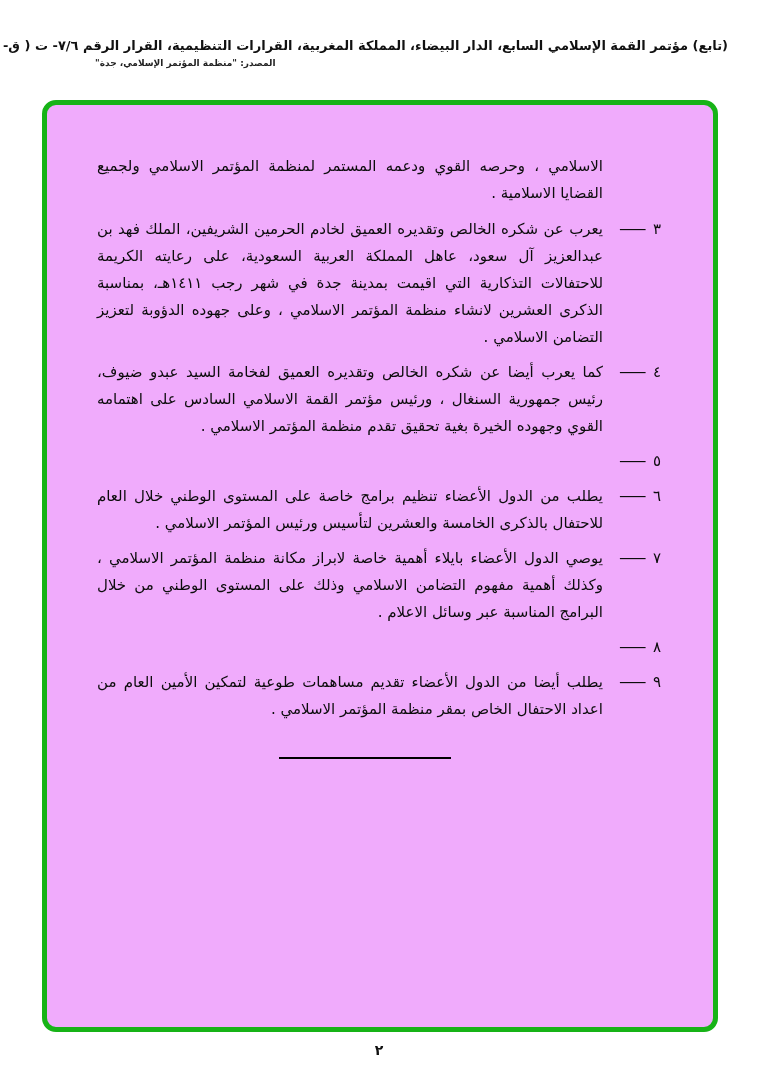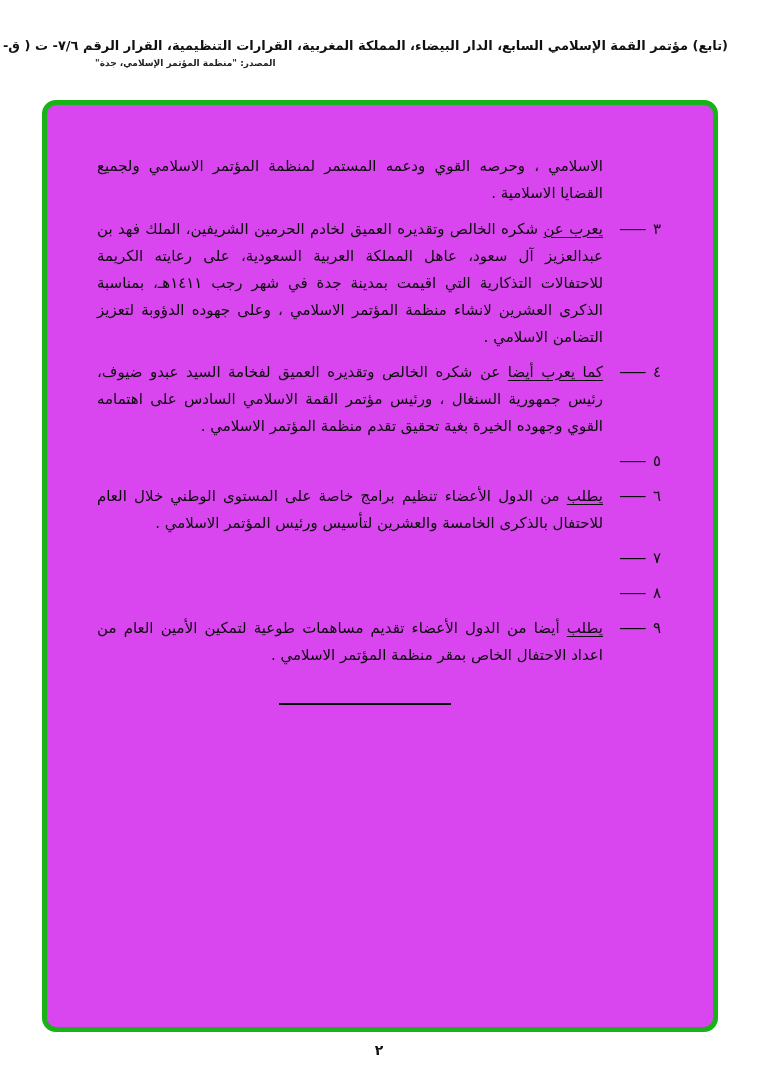--- a/index.html
+++ b/index.html
@@ -37,21 +37,21 @@
     color: #222;
   }
   .frame {
     position: absolute;
     left: 42px;
     top: 100px;
     width: 676px;
     height: 932px;
     border: 5px solid #17b317;
     border-radius: 14px;
-    background: #d946ef;
+    background: #f0abfc;
   }
   .content {
     position: absolute;
     inset: 0;
     padding: 48px 52px 0 50px;
     direction: rtl;
     font-size: 15px;
     line-height: 27px;
     text-align: justify;
     color: #0c0c0c;
@@ -73,21 +73,20 @@
     font-size: 15px;
   }
   .num { font-weight: 500; }
   .dash {
     display: inline-block;
     transform: scaleX(1.9);
     transform-origin: right center;
   }
   .itext { flex: 1; }
   .lead {
-    text-decoration: underline;
     text-underline-offset: 3px;
   }
   .end-rule {
     width: 172px;
     border-top: 2px solid #000;
     margin: 34px auto 0 auto;
     transform: translateX(-14px);
   }
   .page-num {
     position: absolute;
@@ -142,20 +141,21 @@
           <span class="dash">—</span>
         </span>
         <p class="itext"><span class="lead">يطلب</span><span> من الدول الأعضاء تنظيم برامج خاصة على المستوى الوطني خلال العام للاحتفال بالذكرى الخامسة والعشرين لتأسيس ورئيس المؤتمر الاسلامي .</span></p>
       </div>
 
       <div class="item">
         <span class="marker">
           <span class="num">٧</span>
           <span class="dash">—</span>
         </span>
+        <p class="itext"><span class="lead">يوصي</span><span> الدول الأعضاء بايلاء أهمية خاصة لابراز مكانة منظمة المؤتمر الاسلامي ، وكذلك أهمية مفهوم التضامن الاسلامي وذلك على المستوى الوطني من خلال البرامج المناسبة عبر وسائل الاعلام .</span></p>
       </div>
 
       <div class="item">
         <span class="marker">
           <span class="num">٨</span>
           <span class="dash">—</span>
         </span>
       </div>
 
       <div class="item">

